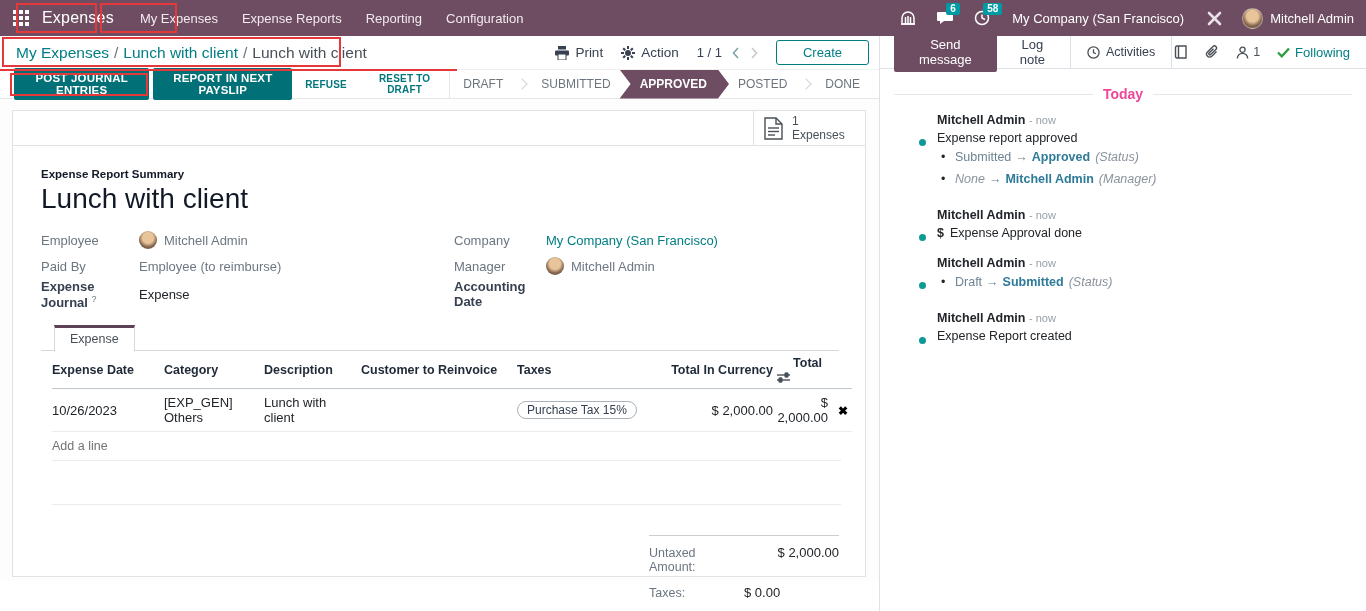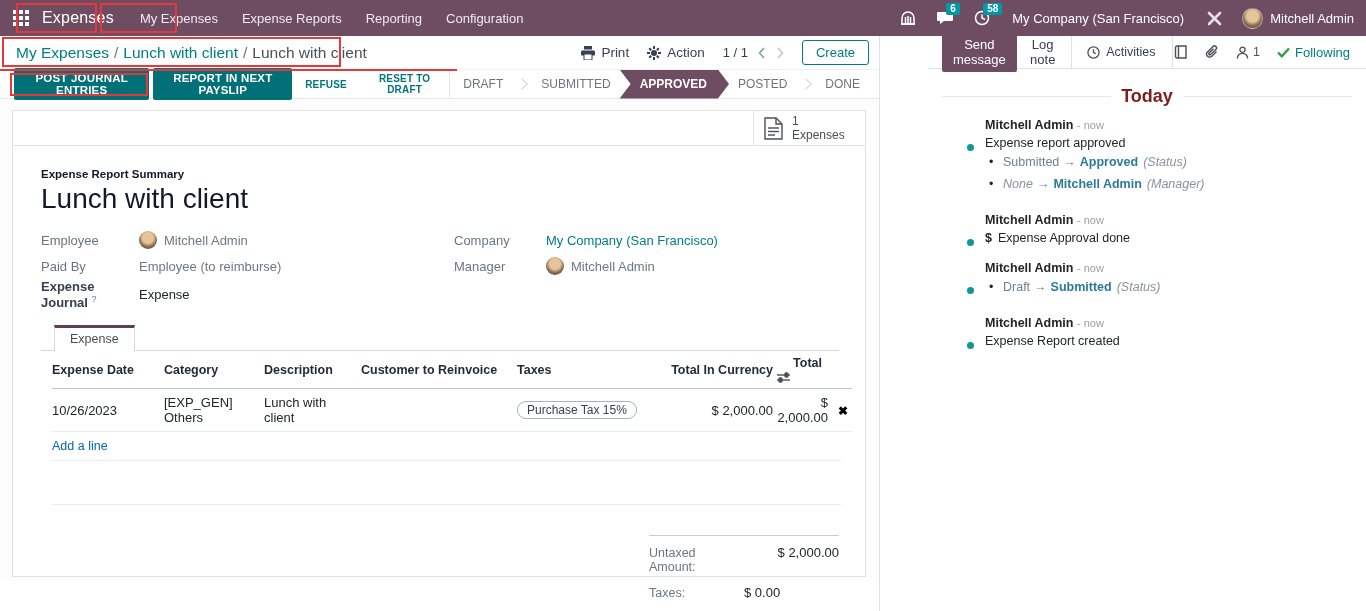--- a/index.html
+++ b/index.html
@@ -19,37 +19,37 @@
   .systray-icon { position:relative; width:30px; height:36px; display:flex; align-items:center; justify-content:center; cursor:pointer; }
   .badge { position:absolute; top:3px; left:16px; background:#009aa5; color:#fff; font-size:10px;
            line-height:12px; padding:0 4px; border-radius:2px; font-weight:700; }
   .company-name { font-size:13px; margin:0 8px; white-space:nowrap; }
   .user-menu { display:flex; align-items:center; gap:7px; margin-left:6px; cursor:pointer; }
   .user-name { font-size:13px; }
   .avatar { border-radius:50%; background:radial-gradient(circle at 50% 38%, #e8c49a 0 38%, #8a6a52 62%, #4e3b31 100%); }
   .avatar.nav { width:21px; height:21px; border:1px solid rgba(255,255,255,.4); }
 
   
-  .body-split { display:flex; height:575px;gap:48px; }
+  .body-split { display:flex; height:575px; }
   .main { width:880px; border-right:1px solid #dee2e6; background:#fff; }
   .chatter { flex:1; background:#fff; }
 
   
   .control-panel { height:34px; display:flex; align-items:center; justify-content:space-between;
                    padding:0 10px 0 16px; border-bottom:1px solid #f0f0f0; }
   .breadcrumb { font-size:15.5px; white-space:nowrap; }
   .breadcrumb a { color:#017e84; text-decoration:none; cursor:pointer; }
   .breadcrumb .sep { color:#6c757d; padding:0 5px; }
   .breadcrumb .current { color:#495057; }
   .cp-right { display:flex; align-items:center; gap:18px; }
   .cp-btn { display:flex; align-items:center; gap:6px; font-size:13.5px; color:#374151; cursor:pointer; }
   .pager { display:flex; align-items:center; gap:10px; font-size:13px; color:#374151; }
   .pager .chev { cursor:pointer; display:flex; align-items:center; }
   .create-btn { border:1px solid #017e84; color:#017e84; background:#fff; font-size:13px;
-                padding:4px 13px; border-radius:3px; cursor:pointer; font-family:inherit; }
+                padding:4px 26px; border-radius:3px; cursor:pointer; font-family:inherit; }
 
   
   .status-bar { height:29px; display:flex; align-items:center; justify-content:space-between;
                 border-bottom:1px solid #e6e6e6; padding-left:14px; }
   .sb-left { display:flex; align-items:center; gap:4px; }
   .btn-primary { background:#017177; color:#fff; border:none; font-weight:700; font-size:11.5px;
                  letter-spacing:.2px; padding:4px 9px; border-radius:2px; cursor:pointer; font-family:inherit; }
   .btn-link { background:none; border:none; color:#01767c; font-weight:700; font-size:10px;
               letter-spacing:.2px; padding:4px 9px; cursor:pointer; font-family:inherit; }
   .pipeline { display:flex; align-items:center; height:29px; border-left:1px solid #e6e6e6; padding-right:6px; }
@@ -92,21 +92,21 @@
   .exp-table th { font-size:12.5px; color:#1f2937; text-align:left; font-weight:700;
                   padding:5px 4px 5px 0; border-bottom:1px solid #bfc6cc; white-space:nowrap; }
   .exp-table th.num, .exp-table td.num { text-align:right; }
   .exp-table td { padding:6px 4px 6px 0; border-bottom:1px solid #e9ecef; color:#212529; }
   .col-w1{width:112px}.col-w2{width:100px}.col-w3{width:97px}.col-w4{width:156px}
   .col-w5{width:150px}.col-w6{width:110px}.col-w7{width:55px}.col-w8{width:20px}
   .tax-pill { display:inline-block; border:1px solid #aab2ba; border-radius:10px; padding:1px 9px;
               font-size:12px; color:#374151; background:#fff; }
   .th-icon { vertical-align:-2px; margin-left:6px; cursor:pointer; }
   .del-x { cursor:pointer; color:#000; font-weight:700; font-size:12px; }
-  .add-line { margin-left:11px; padding:7px 0; font-size:12.5px; color:#0369a1; cursor:pointer;
+  .add-line { margin-left:11px; padding:7px 0; font-size:12.5px; color:#737373; cursor:pointer;
               border-bottom:1px solid #e9ecef; width:789px; }
   .empty-rows { margin-left:11px; width:789px; height:44px; border-bottom:1px solid #e9ecef; }
 
   
   .totals { width:190px; margin:30px 0 0 auto; border-top:1px solid #c9ced3; padding-top:9px; font-size:12.5px; }
   .t-row { display:flex; align-items:baseline; justify-content:flex-start; margin-bottom:11px; }
   .t-label { color:#6b7680; }
   .t-value { width:95px; text-align:right; color:#212529; font-size:13px; }
 
   
@@ -118,21 +118,21 @@
   .v-sep { width:1px; height:33px; background:#dee2e6; margin:0 2px; }
   .activities-btn { display:flex; align-items:center; gap:6px; font-size:12.5px; color:#374151;
                     padding:0 14px; cursor:pointer; }
   .topbar-spacer { flex:1; }
   .topbar-icons { display:flex; align-items:center; gap:17px; padding-right:6px; }
   .t-icon { cursor:pointer; display:flex; align-items:center; gap:4px; color:#495057; font-size:12.5px; }
   .following { display:flex; align-items:center; gap:5px; font-size:13px; color:#017e84; cursor:pointer; }
 
   .date-divider { display:flex; align-items:center; gap:10px; margin:17px 14px 10px; }
   .date-divider .line { flex:1; height:1px; background:#e6e9ec; }
-  .date-divider .date-label { font-size:18px; font-weight:700; color:#7f1d1d; }
+  .date-divider .date-label { font-size:14px; font-weight:700; color:#ec4899; }
 
   .messages { padding:0 10px 0 12px; }
   .message { display:flex; margin-bottom:13px; }
   .msg-avatar-wrap { position:relative; width:35px; height:35px; flex:0 0 35px; }
   .avatar.msg { width:35px; height:35px; }
   .presence-dot { position:absolute; bottom:-1px; right:-1px; width:11px; height:11px;
                   border-radius:50%; background:#0d9a96; border:2px solid #fff; }
   .msg-content { margin-left:10px; padding-top:1px; }
   .msg-head { font-size:12.5px; }
   .msg-author { font-weight:700; color:#212529; cursor:pointer; }
@@ -336,20 +336,24 @@
                 <div class="o-field">
                   <span class="f-label">Company</span>
                   <span class="f-value link">My Company (San Francisco)</span>
                 </div>
                 <div class="o-field">
                   <span class="f-label">Manager</span>
                   <span class="f-value muted">
                       <span class="avatar small"></span>
                       <span>Mitchell Admin</span>
                     </span>
+                </div>
+                <div class="o-field">
+                  <span class="f-label bold">Accounting Date</span>
+                  <span class="f-value"></span>
                 </div>
               </div>
             </div>
 
             <div class="tabs">
               <span class="tab">Expense</span>
             </div>
 
             <table class="exp-table">
               <thead>

